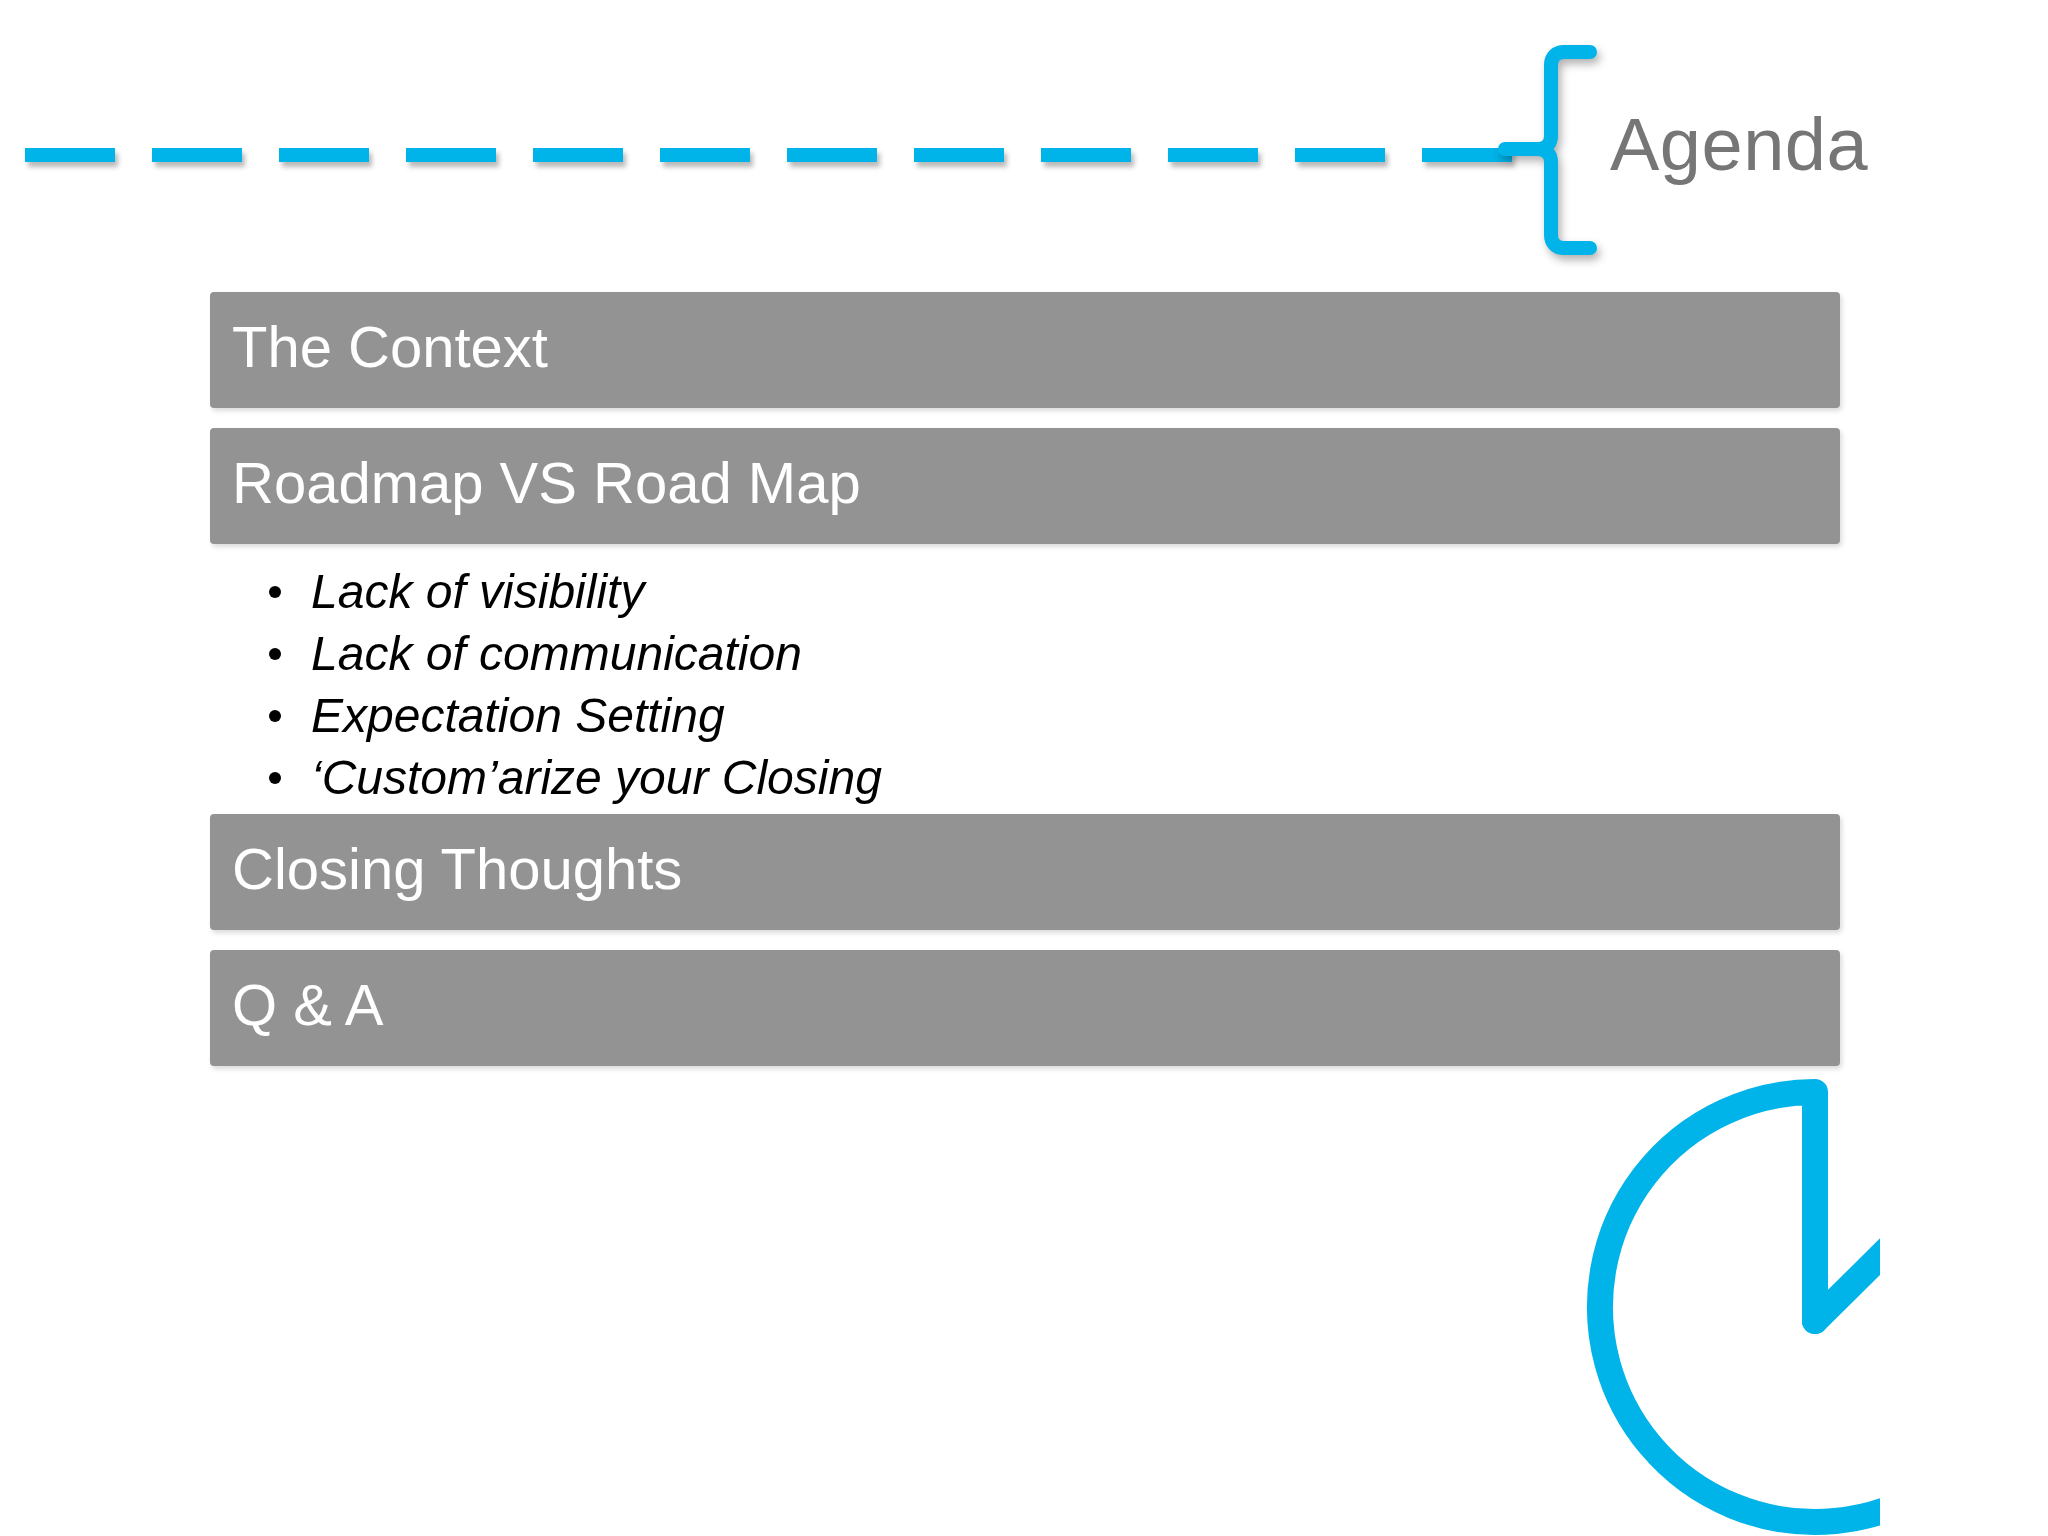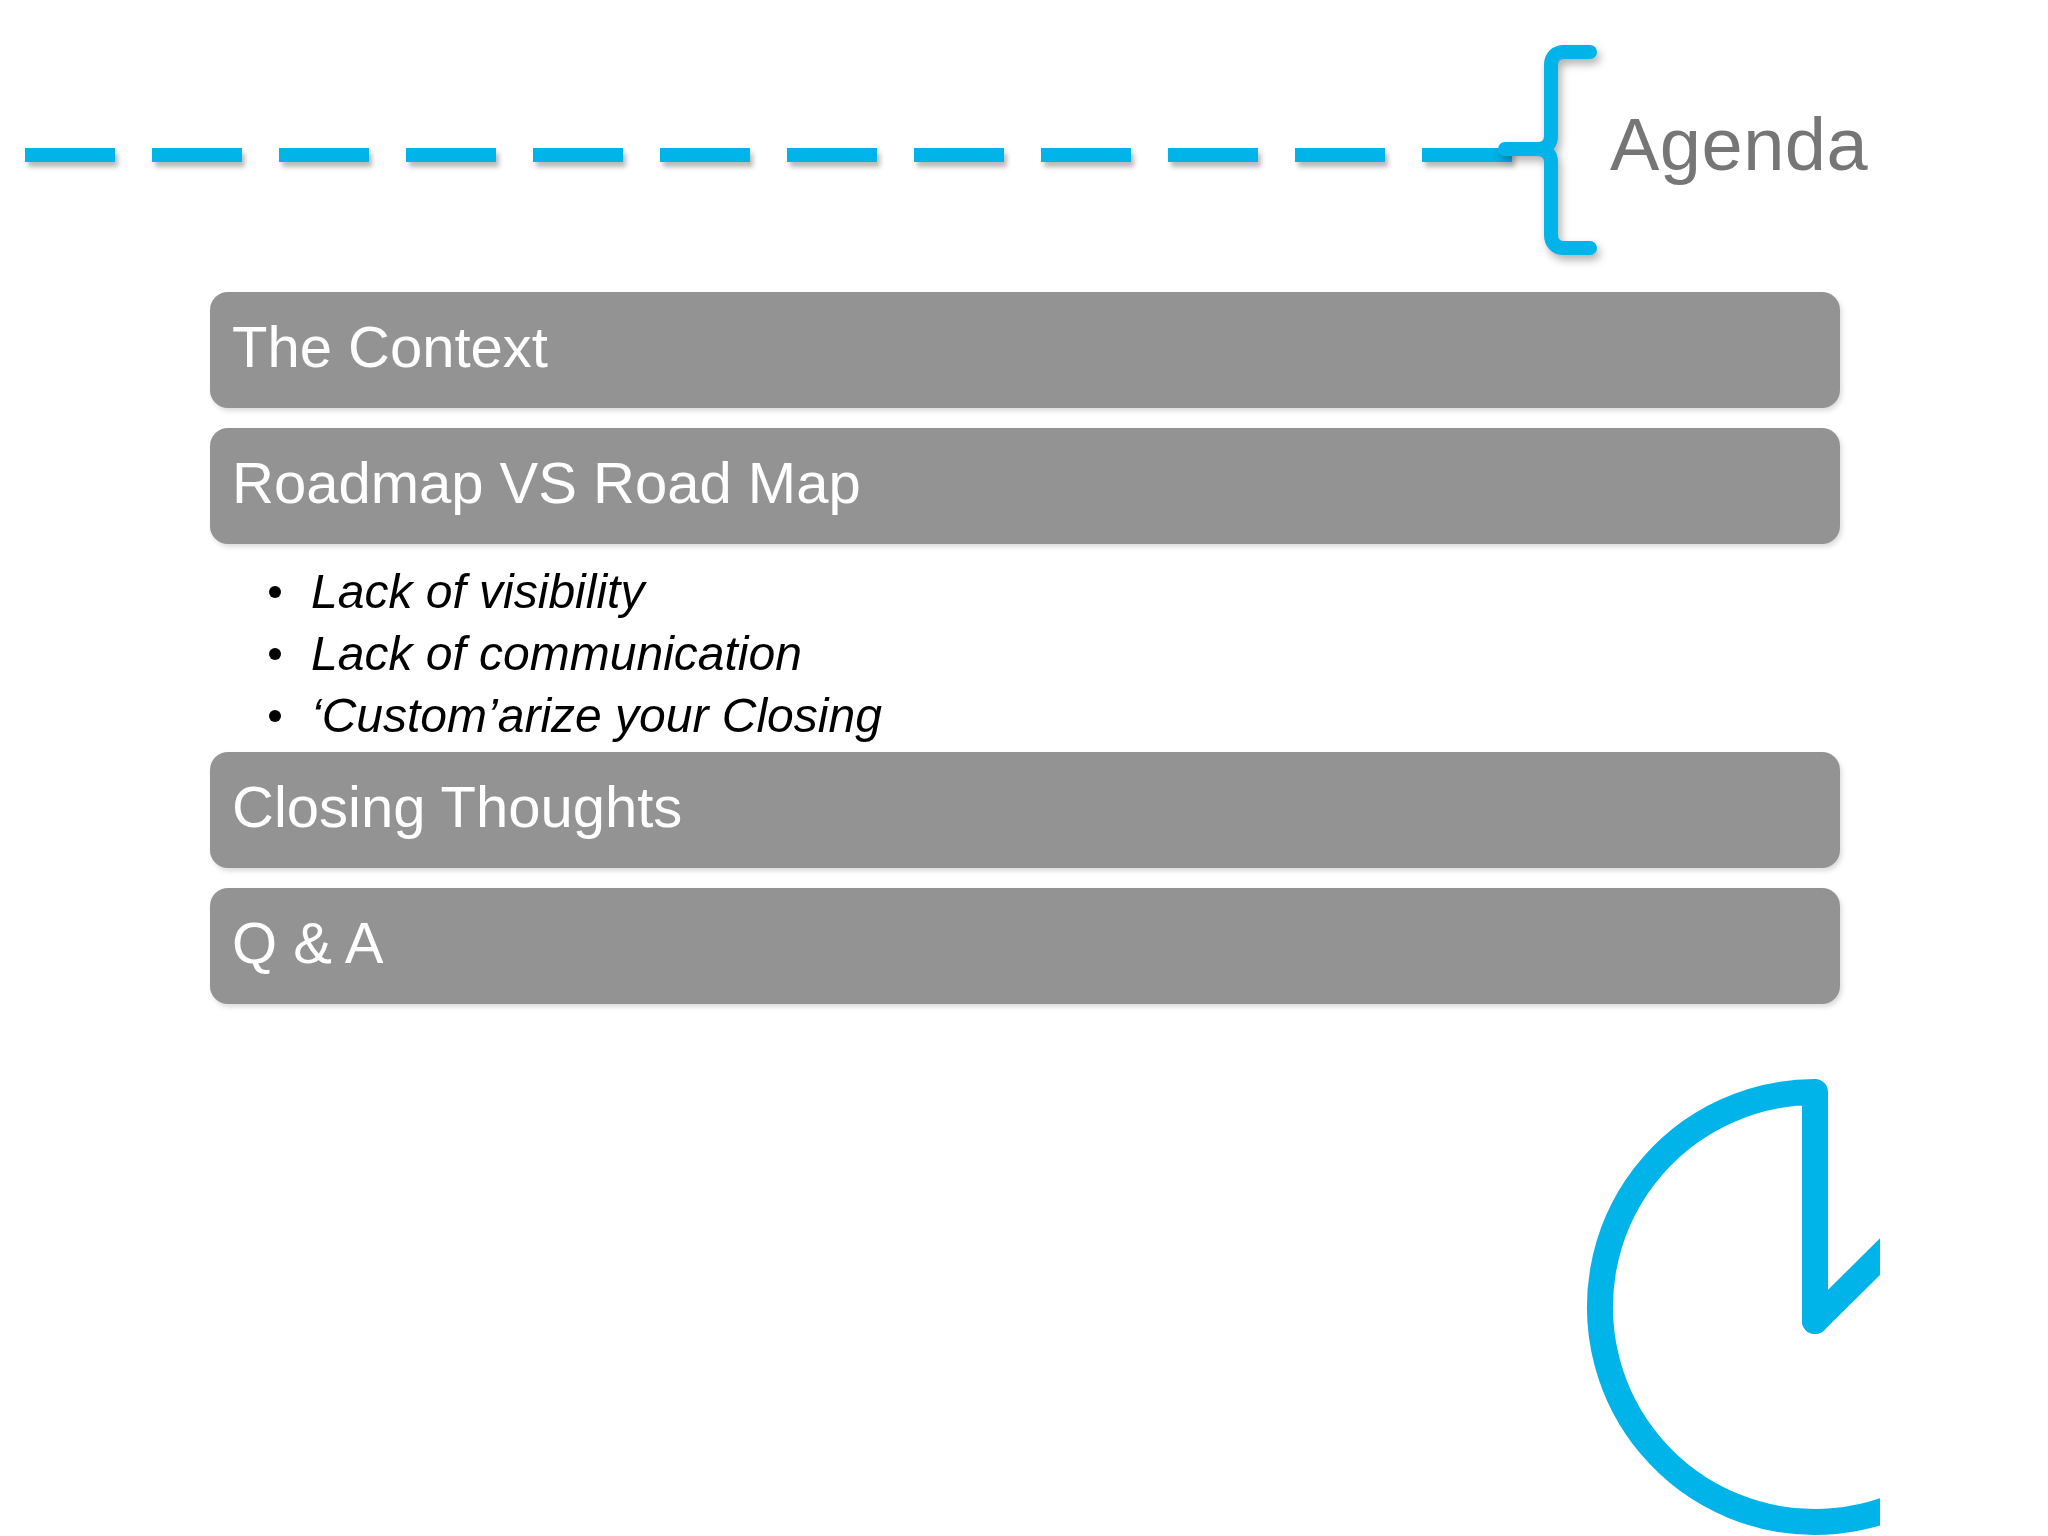--- a/index.html
+++ b/index.html
@@ -70,21 +70,21 @@
     position: absolute;
     left: 210px;
     top: 292px;
     width: 1630px;
   }
   .agenda-bar {
     position: relative;
     box-sizing: border-box;
     width: 1630px;
     background: #939393;
-    border-radius: 18px;
+    border-radius: 4px;
     color: #ffffff;
     font-size: 58px;
     line-height: 1;
     padding: 0 0 0 22px;
     display: flex;
     align-items: center;
     height: 116px;
     margin-bottom: 20px;
     box-shadow: 2px 3px 5px rgba(0,0,0,0.14);
   }
@@ -163,20 +163,21 @@
   <div class="agenda-list" id="agenda-list">
       <div class="agenda-bar">
         <span class="bar-label">The Context</span>
       </div>
       <div class="agenda-bar">
         <span class="bar-label">Roadmap VS Road Map</span>
       </div>
       <ul class="sub-bullets">
         <li><span class="bullet-dot"></span><span>Lack of visibility</span></li>
         <li><span class="bullet-dot"></span><span>Lack of communication</span></li>
+        <li><span class="bullet-dot"></span><span>Expectation Setting</span></li>
         <li><span class="bullet-dot"></span><span>‘Custom’arize your Closing</span></li>
       </ul>
       <div class="agenda-bar">
         <span class="bar-label">Closing Thoughts</span>
       </div>
       <div class="agenda-bar">
         <span class="bar-label">Q &amp; A</span>
       </div>
     </div>
 

